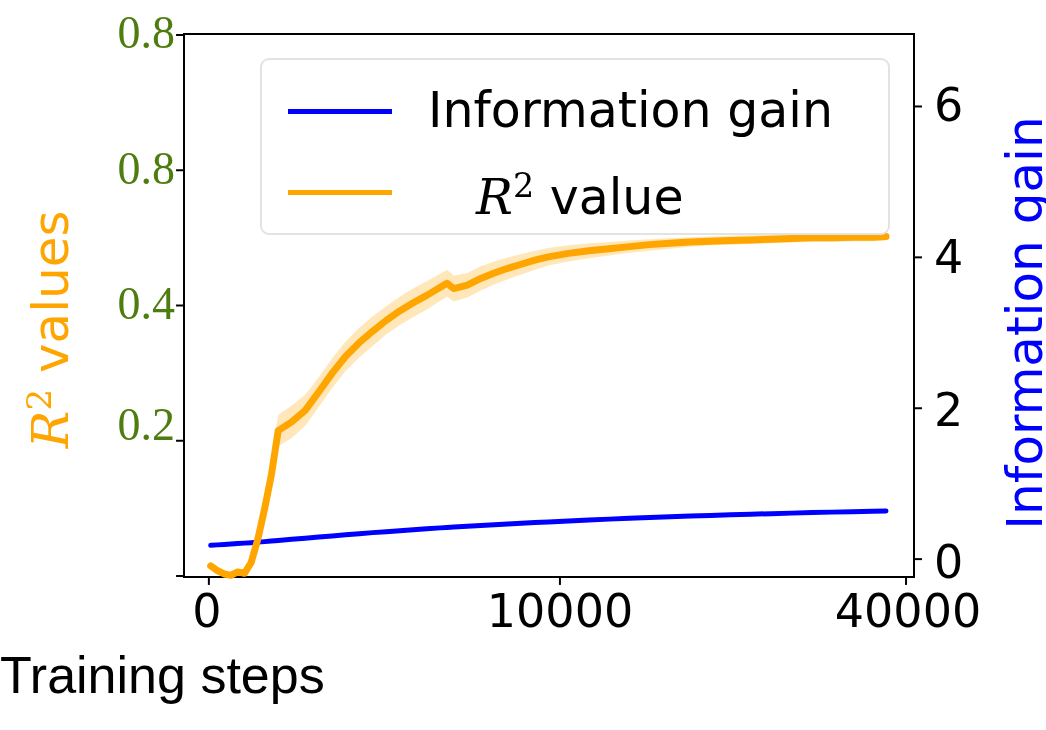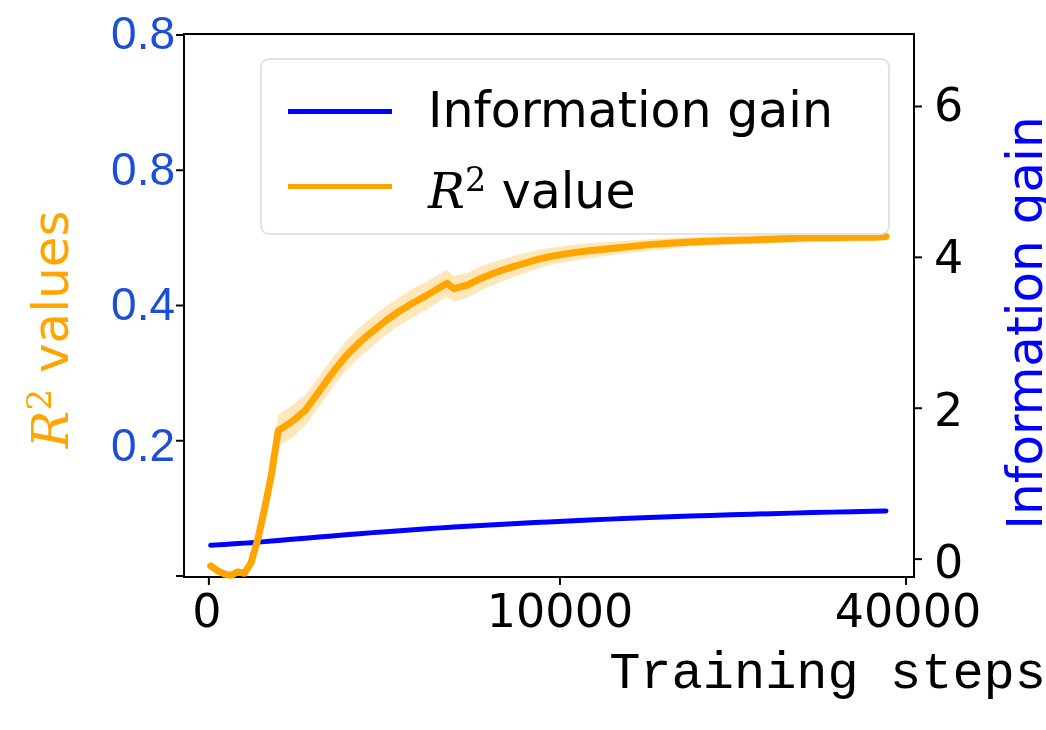--- a/index.html
+++ b/index.html
@@ -35,26 +35,26 @@
     left: 0;
     top: 0;
     width: 100%;
     height: 100%;
     overflow: visible;
   }
   
   .ytick-left {
     position: absolute;
     right: 1052px; 
-    color: #1d4ed8;
+    color: #4d7c0f;
     font-size: 46px;
     line-height: 46px;
     white-space: nowrap;
     text-align: right;
-    font-family: Liberation Sans, sans-serif;
+    font-family: Liberation Serif, serif;
   }
   .ytick-right {
     position: absolute;
     color: #000000;
     font-size: 46px;
     line-height: 46px;
     white-space: nowrap;
     text-align: left;
     font-family: "DejaVu Sans", sans-serif;
   }
@@ -66,25 +66,25 @@
     white-space: nowrap;
     text-align: center;
     font-family: "DejaVu Sans", sans-serif;
   }
   
   #xlabel {
     position: absolute;
     left: 0;
     top: 645px;
     width: 1046px;
-    text-align: right;
+    text-align: left;
     font-size: 52px;
     line-height: 60px;
     color: #000000;
-    font-family: Liberation Mono, monospace;
+    font-family: Liberation Sans, sans-serif;
   }
   #ylabel-left {
     position: absolute;
     left: -215px;
     top: 295px;
     width: 520px;
     text-align: center;
     font-size: 50px;
     line-height: 56px;
     color: #ffa500;
@@ -155,21 +155,21 @@
   }
 </style>
 </head>
 <body>
 
 <div id="figure">
 
   <div class="ytick-left" style="left:55px; top:10px; width:120px;">0.8</div>
   <div class="ytick-left" style="left:55px; top:146px; width:120px;">0.8</div>
   <div class="ytick-left" style="left:55px; top:281px; width:120px;">0.4</div>
-  <div class="ytick-left" style="left:55px; top:422px; width:120px;text-align:right;">0.2</div>
+  <div class="ytick-left" style="left:55px; top:402px; width:120px;text-align:right;">0.2</div>
 
   <div class="ytick-right" style="left:934px; top:82px;">6</div>
   <div class="ytick-right" style="left:934px; top:234px;">4</div>
   <div class="ytick-right" style="left:934px; top:387px;">2</div>
   <div class="ytick-right" style="left:934px; top:539px;">0</div>
 
   <div class="xtick" style="left:137px; top:588px; width:140px;">0</div>
   <div class="xtick" style="left:440px; top:588px; width:240px;">10000</div>
   <div class="xtick" style="left:788px; top:588px; width:240px;">40000</div>
 
@@ -207,19 +207,19 @@
       <polyline id="line-ig" fill="none" stroke="#0000ff" stroke-width="5" stroke-linecap="round" stroke-linejoin="round" points="25.80333951762523,514.021052631579 32.59369202226345,513.6385964912281 39.38404452690167,513.2561403508772 46.17439703153989,512.7971929824562 52.964749536178104,512.338245614035 59.75510204081632,511.87929824561405 66.54545454545455,511.42035087719296 73.33580705009277,510.88491228070177 80.12615955473099,510.3494736842105 86.9165120593692,509.8140350877193 93.70686456400743,509.2021052631579 107.28756957328386,508.0547368421053 120.86827458256029,506.90736842105264 134.44897959183675,505.76 148.02968460111316,504.61263157894734 161.6103896103896,503.46526315789475 175.19109461966605,502.39438596491226 188.7717996289425,501.3235087719298 202.3525046382189,500.32912280701754 215.93320964749535,499.33473684210526 229.51391465677182,498.340350877193 243.09461966604826,497.4224561403509 256.6753246753247,496.5045614035088 263.4656771799629,496.1221052631579 270.2560296846011,495.66315789473686 283.83673469387753,494.82175438596494 297.41743970315395,494.0568421052632 310.9981447124304,493.2919298245614 324.5788497217069,492.52701754385964 338.1595547309833,491.8385964912281 351.7402597402597,491.1501754385965 365.3209647495362,490.5382456140351 385.69202226345084,489.5438596491228 406.0630797773655,488.6259649122807 426.4341372912802,487.7080701754386 446.8051948051948,486.8666666666667 467.1762523191095,486.1017543859649 487.5473098330241,485.33684210526314 507.9183673469388,484.6484210526316 528.2894248608535,483.96000000000004 548.6604823747681,483.3480701754386 569.0315398886828,482.7361403508772 589.4025974025974,482.200701754386 609.773654916512,481.66526315789474 630.1447124304267,481.1298245614035 650.5157699443413,480.67087719298246 670.886827458256,480.2119298245614 691.2578849721707,479.75298245614033 704.8385899814472,479.44701754385966"></polyline>
 
       <polyline id="line-r2" fill="none" stroke="#ffa500" stroke-width="7" stroke-linecap="round" stroke-linejoin="round" points="25.80333951762523,534.78125 32.59369202226345,539.55 39.38404452690167,542.95625 46.17439703153989,544.31875 52.964749536178104,540.9125 59.75510204081632,542.275 66.54545454545455,531.375 73.33580705009277,507.53125 80.12615955473099,476.875 86.9165120593692,442.8125 93.70686456400743,398.53125 107.28756957328386,389.675 120.86827458256029,378.09375 134.44897959183675,359.7 148.02968460111316,340.625 161.6103896103896,323.59375 175.19109461966605,309.96875 188.7717996289425,298.38750000000005 202.3525046382189,287.4875 215.93320964749535,277.95 229.51391465677182,269.775 243.09461966604826,262.28125000000006 256.6753246753247,254.10625000000005 263.4656771799629,250.01875 270.2560296846011,255.46875 283.83673469387753,252.0625 297.41743970315395,245.25000000000006 310.9981447124304,239.8 324.5788497217069,235.03125 338.1595547309833,230.94374999999997 351.7402597402597,226.85625 365.3209647495362,223.45 385.69202226345084,220.04375000000005 406.0630797773655,217.31875000000002 426.4341372912802,215.27500000000003 446.8051948051948,213.23125000000005 467.1762523191095,211.18750000000006 487.5473098330241,209.825 507.9183673469388,208.46250000000003 528.2894248608535,207.78125000000006 548.6604823747681,207.10000000000002 569.0315398886828,206.41875 589.4025974025974,205.7375 609.773654916512,205.05625000000003 630.1447124304267,204.375 650.5157699443413,204.375 670.886827458256,203.69375000000002 691.2578849721707,203.69375000000002 704.8385899814472,203.01250000000005"></polyline>
     </svg>
 
     <div id="legend" style="left:75px; top:23px;">
       <div class="legend-row" style="top:16px;">
         <span class="legend-swatch" style="border-top-color:#0000ff;"></span>
         <span class="legend-text">Information gain</span>
       </div>
-      <div class="legend-row" style="top:91px;">
+      <div class="legend-row" style="top:97px;gap:48px;">
         <span class="legend-swatch" style="border-top-color:#ffa500;"></span>
         <span class="legend-text"><span class="mathvar">R</span><span class="sup">2</span><span> value</span></span>
       </div>
     </div>
   </div>
 </div>
 
 </body></html>

